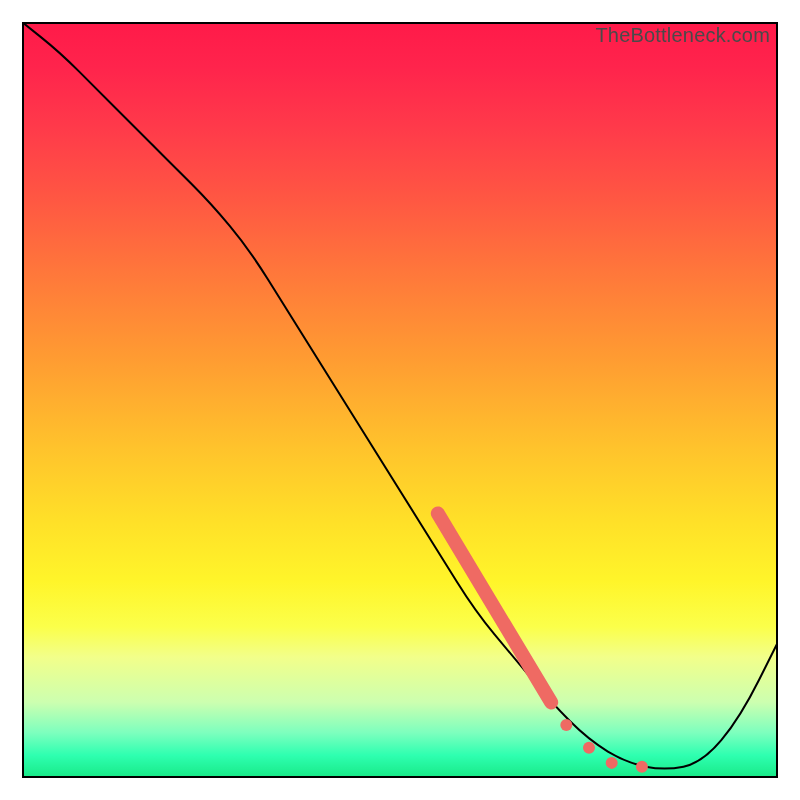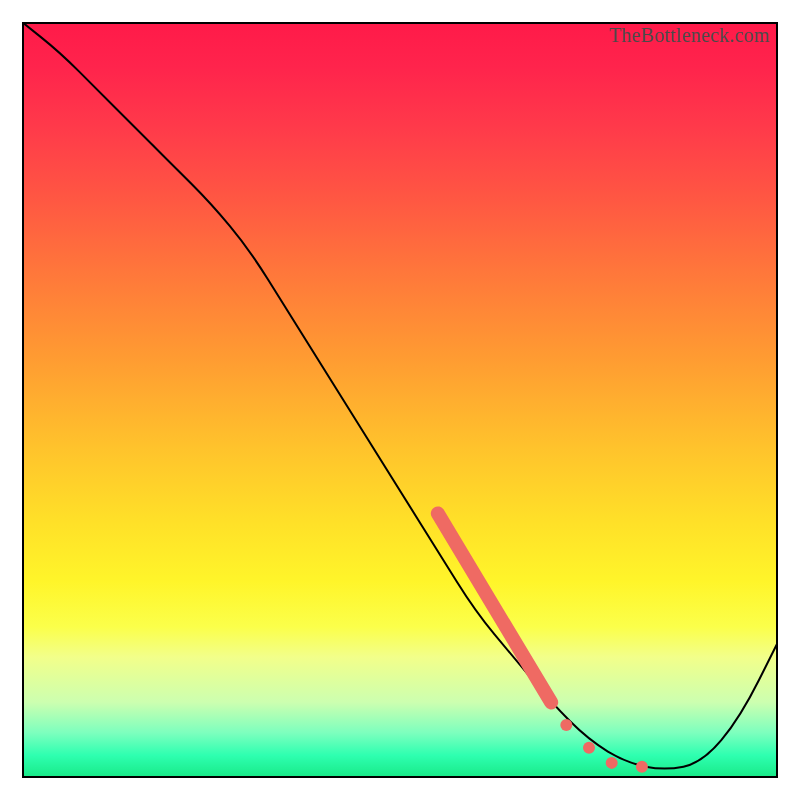--- a/index.html
+++ b/index.html
@@ -8,21 +8,20 @@
     width: 800px;
     height: 800px;
     overflow: hidden;
     background: #fff;
     font-family: Arial, Helvetica, sans-serif;
   }
   .stage {
     position: relative;
     width: 800px;
     height: 800px;
-    font-family: Liberation Serif, serif;
   }
   .plot {
     position: absolute;
     left: 22px;
     top: 22px;
     width: 756px;
     height: 756px;
     
     background: linear-gradient(to bottom,
       #ff1a49 0%,

